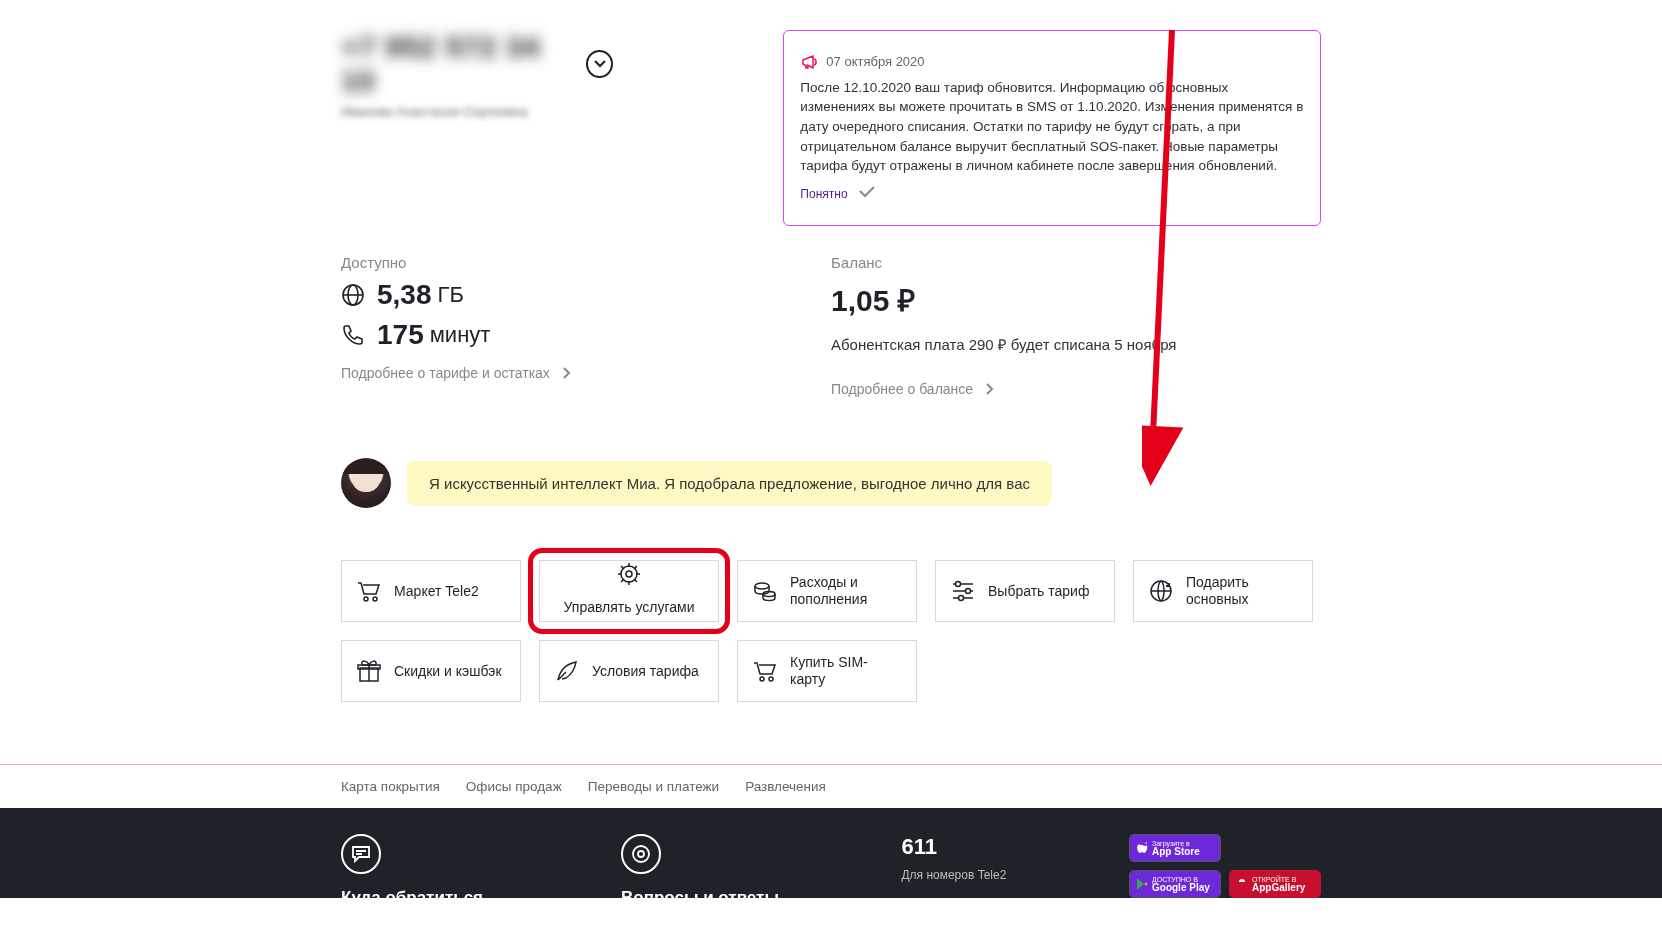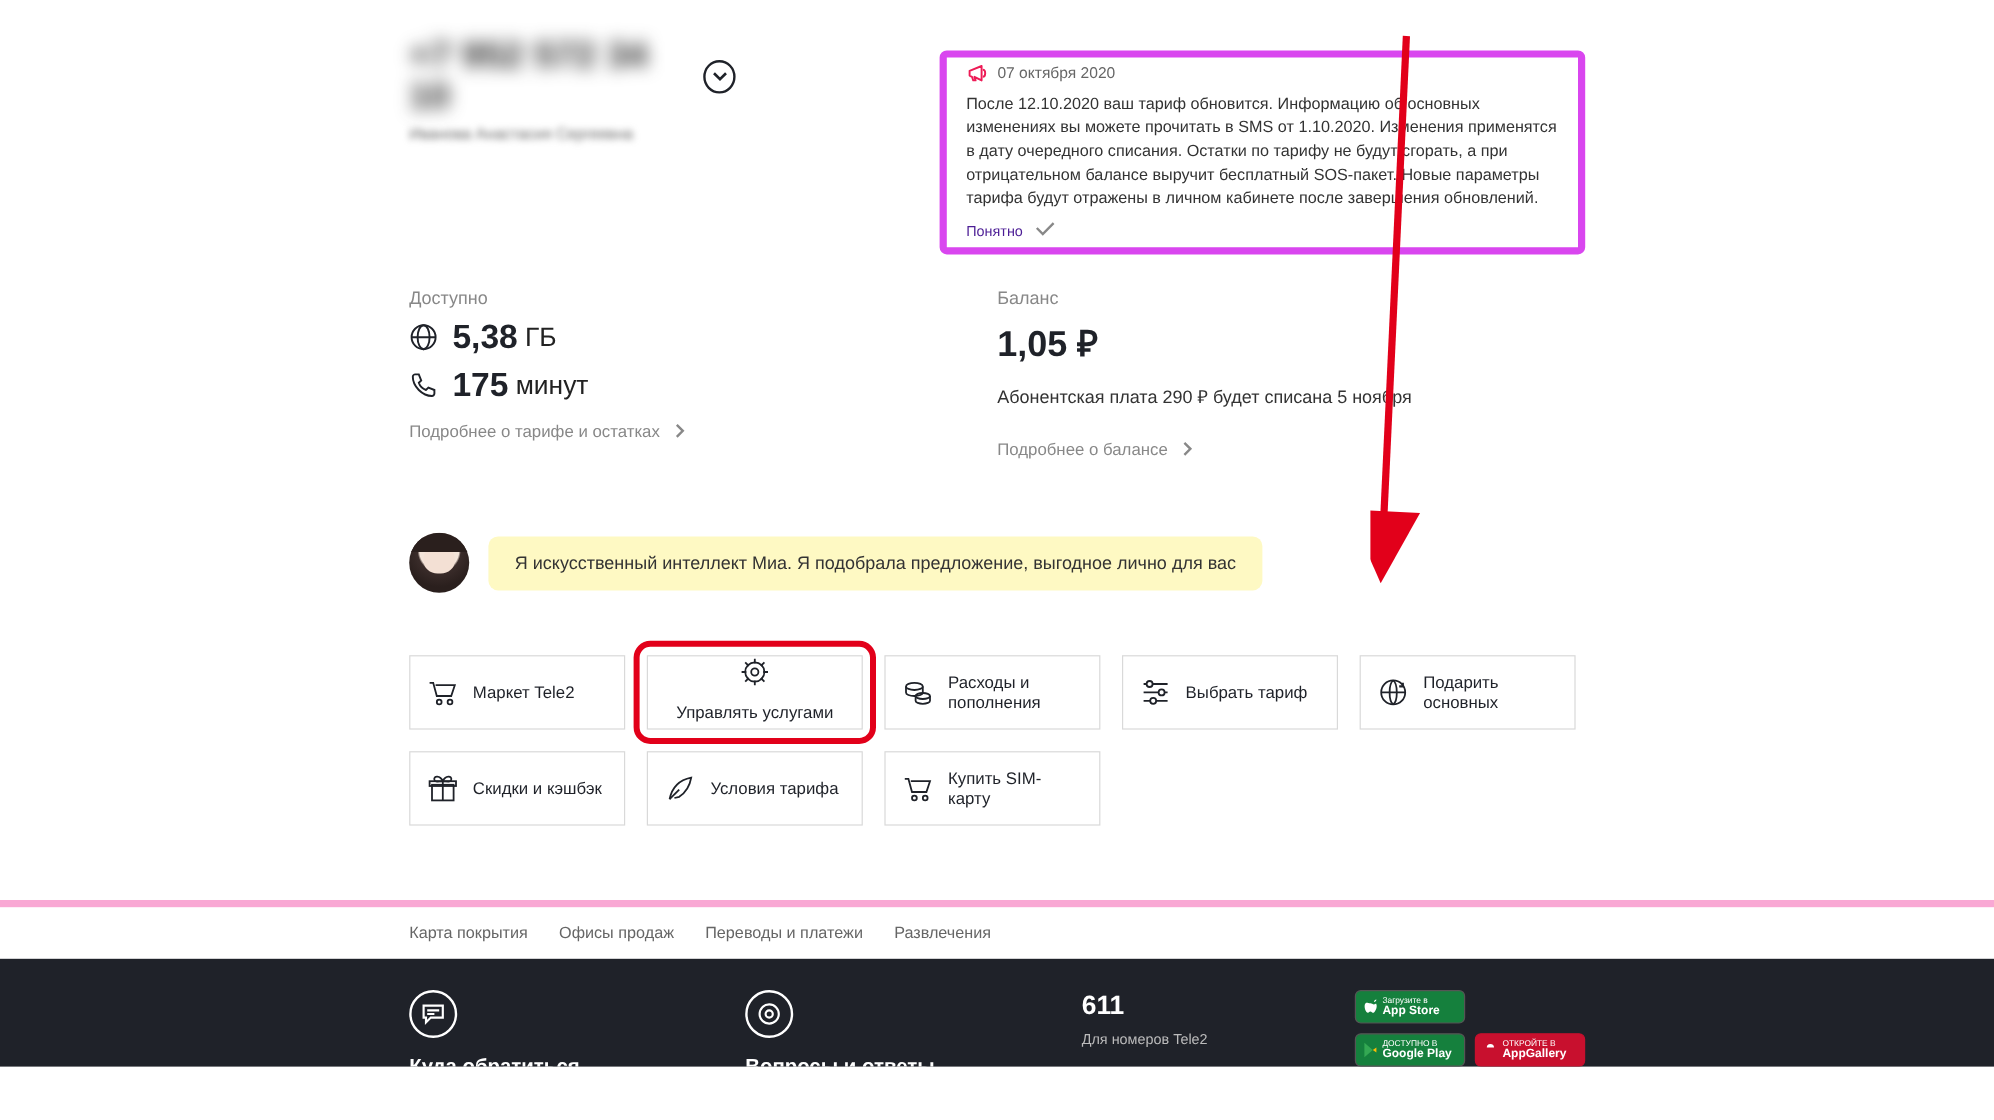--- a/index.html
+++ b/index.html
@@ -6,21 +6,21 @@
 body { font-family: -apple-system, BlinkMacSystemFont, "Segoe UI", Arial, sans-serif; color: #1f2229; background: #fff; width: 1662px; }
 .container { width: 980px; margin: 0 auto; padding-top: 30px; }
 
 .header-row { display: flex; align-items: flex-start; gap: 170px; }
 .phone-block { display: flex; align-items: center; gap: 14px; }
 .phone-number { font-size: 30px; font-weight: 700; color: #222; filter: blur(7px); letter-spacing: 0.5px; }
 .phone-name { font-size: 13px; color: #666; margin-top: 6px; filter: blur(3px); }
 
 .dropdown-circle { width: 28px; height: 28px; border: 2px solid #1f2229; border-radius: 50%; display: flex; align-items: center; justify-content: center; cursor: pointer; }
 
-.notice-box { border: 6px solid #d946ef; border-radius: 6px; padding: 4px 16px; width: 560px; font-size: 13.5px; line-height: 1.45; color: #333; position: relative; margin-top: 12px; }
+.notice-box { border: 1px solid #d946ef; border-radius: 6px; padding: 22px 16px; width: 560px; font-size: 13.5px; line-height: 1.45; color: #333; position: relative; }
 .notice-head { display: flex; align-items: center; gap: 8px; margin-bottom: 6px; }
 .notice-date { color: #666; font-size: 13px; }
 .notice-body { color: #333; }
 .notice-ack { display: inline-flex; gap: 10px; margin-top: 10px; color: #4c1d95; font-size: 12px; cursor: pointer; }
 
 .stats-row { display: flex; margin-top: 28px; }
 .stats-col { width: 505px; }
 .stats-label { font-size: 15px; color: #888; margin-bottom: 8px; }
 .stat-line { display: flex; align-items: center; gap: 12px; margin: 8px 0 6px 0; }
 .stat-value { font-size: 28px; font-weight: 700; }
@@ -36,35 +36,35 @@
 .mia-bubble { background: #fef9c3; border-radius: 8px; padding: 14px 22px; font-size: 15px; color: #333; }
 
 .tiles { display: flex; flex-wrap: wrap; gap: 18px; }
 .tile { border: 1px solid #d9d9d9; width: 180px; height: 62px; display: flex; align-items: center; gap: 12px; padding: 0 14px; cursor: pointer; font-size: 14px; line-height: 1.2; }
 .tile-icon { width: 26px; height: 26px; flex-shrink: 0; display: flex; align-items: center; justify-content: center; }
 .tile.highlighted-outer { position: relative; flex-direction: column; }
 .highlight-frame { position: absolute; border: 5px solid #e2001a; border-radius: 14px; left: -12px; top: -13px; right: -12px; bottom: -13px; pointer-events: none; }
 
 .arrow-svg { position: absolute; left: 801px; top: 26px; pointer-events: none; }
 
-.subnav { border-top: 6px solid #f9a8d4; margin-top: 62px; padding: 14px 0; }
+.subnav { border-top: 1px solid #f9a8d4; margin-top: 62px; padding: 14px 0; }
 .subnav-inner { width: 980px; margin: 0 auto; display: flex; gap: 26px; font-size: 13.5px; color: #666; }
 .subnav-inner span { cursor: pointer; }
 
 .footer { background: #1f2229; color: #fff; padding: 26px 0 0 0; height: 90px; overflow: hidden; }
 .footer-inner { width: 980px; margin: 0 auto; display: flex; gap: 30px; }
 .footer-col { display: flex; flex-direction: column; gap: 8px; }
 .footer-circ { width: 40px; height: 40px; border: 2px solid #fff; border-radius: 50%; display: flex; align-items: center; justify-content: center; margin-bottom: 6px; }
 .footer-heading { font-size: 17px; font-weight: 600; }
 .footer-col.contacts { margin-left: auto; padding-right: 30px; }
 .footer-num { font-size: 22px; font-weight: 700; }
 .footer-numsub { font-size: 12px; color: #bbb; }
 .footer-num2 { font-size: 22px; font-weight: 700; margin-top: 4px; }
 .store-btns { display: flex; flex-direction: column; gap: 8px; }
-.store-btn { width: 92px; height: 28px; background: #15803d; border: 1px solid #555; border-radius: 5px; display: flex; align-items: center; gap: 4px; padding: 0 6px; font-size: 7px; color: #fff; cursor: pointer; line-height: 1; }
+.store-btn { width: 92px; height: 28px; background: #6d28d9; border: 1px solid #555; border-radius: 5px; display: flex; align-items: center; gap: 4px; padding: 0 6px; font-size: 7px; color: #fff; cursor: pointer; line-height: 1; }
 .store-btn.hu { background: #c8102e; border-color: #c8102e; }
 .store-btn .brand { font-size: 10px; font-weight: 600; }
 .store-row2 { display: flex; gap: 8px; }
 
 svg { display: block; }
 .chev { stroke: #888; stroke-width: 2; fill: none; }
 .chev-dark { stroke: #1f2229; stroke-width: 2.2; fill: none; }
 </style>
 </head>
 <body>

